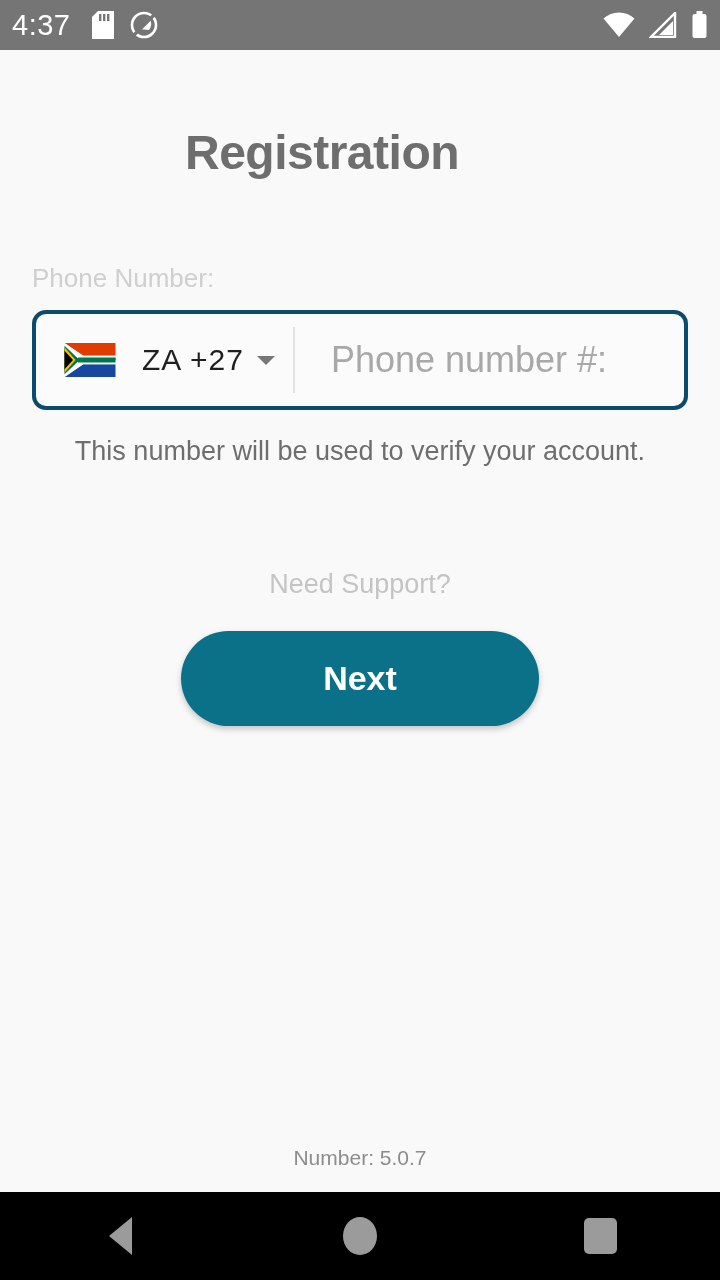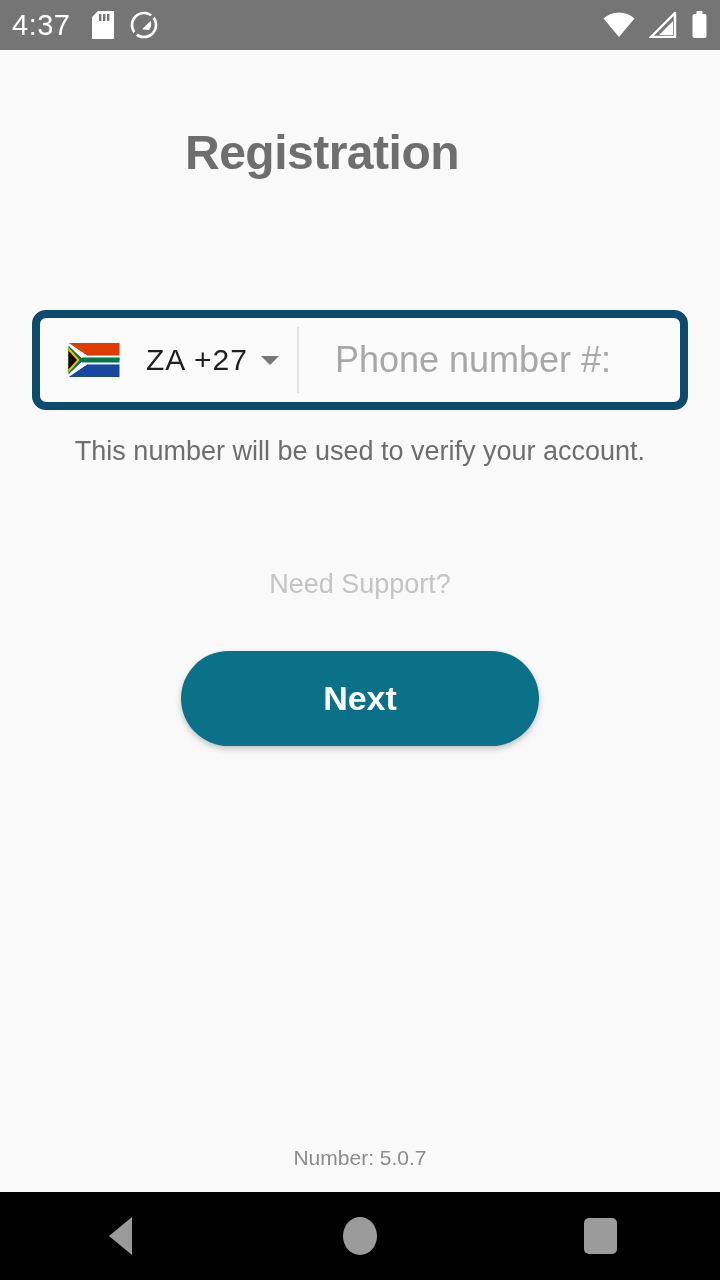--- a/index.html
+++ b/index.html
@@ -33,21 +33,21 @@
   
   .field-label {
     position:absolute; top:263px; left:32px;
     font-size:26px; color:#cfcfcf;
   }
 
   
   .phone-input-container {
     position:absolute; top:310px; left:32px;
     width:656px; height:100px;
-    border:8px solid #0c4a6e; border-radius:14px;
+    border:4px solid #0c4a6e; border-radius:14px;
     background:#fbfbfb;
     display:flex; align-items:center;
   }
   .country-selector {
     display:flex; align-items:center;
     height:100%; padding-left:28px; padding-right:18px;
     cursor:pointer;
   }
   .flag {
     width:52px; height:34px; position:relative; overflow:hidden;
@@ -92,21 +92,20 @@
   
   .next-button {
     position:absolute; top:631px; left:181px;
     width:358px; height:95px;
     background:#0b7189; border:none; border-radius:48px;
     color:#ffffff; font-size:34px; font-weight:bold;
     font-family:"Liberation Sans", sans-serif;
     display:flex; align-items:center; justify-content:center;
     box-shadow:0 3px 6px rgba(0,0,0,0.22);
     cursor:pointer;
-    margin-top:20px;
   }
 
   
   .location-status {
     position:absolute; top:1088px; left:0; width:720px;
     text-align:center; font-size:30px; color:#6b6b6b;
   }
   .version-text {
     position:absolute; top:1146px; left:0; width:720px;
     text-align:center; font-size:21px; color:#8c8c8c;
@@ -168,20 +167,21 @@
         <svg width="17" height="28" viewBox="0 0 17 28">
           <rect x="5.5" y="0" width="6" height="3.5" fill="#ffffff"></rect>
           <rect x="1.5" y="3" width="14" height="24" rx="2" fill="#ffffff"></rect>
         </svg>
       </span>
     </span>
   </div>
 
   <div class="page-title">Registration</div>
 
+  <div class="field-label">Phone Number:</div>
 
   <div class="phone-input-container">
 
     <div class="country-selector">
       <span class="flag">
         <svg width="52" height="34" viewBox="0 0 60 40">
           <rect x="0" y="0" width="60" height="40" fill="#ffffff"></rect>
           <path d="M0 0 H60 V15 H22 Z" fill="#E03C00"></path>
           <path d="M0 40 H60 V25 H22 Z" fill="#17479E"></path>
           <path d="M0 3 L18 20 L0 37 Z" fill="#007749"></path>

